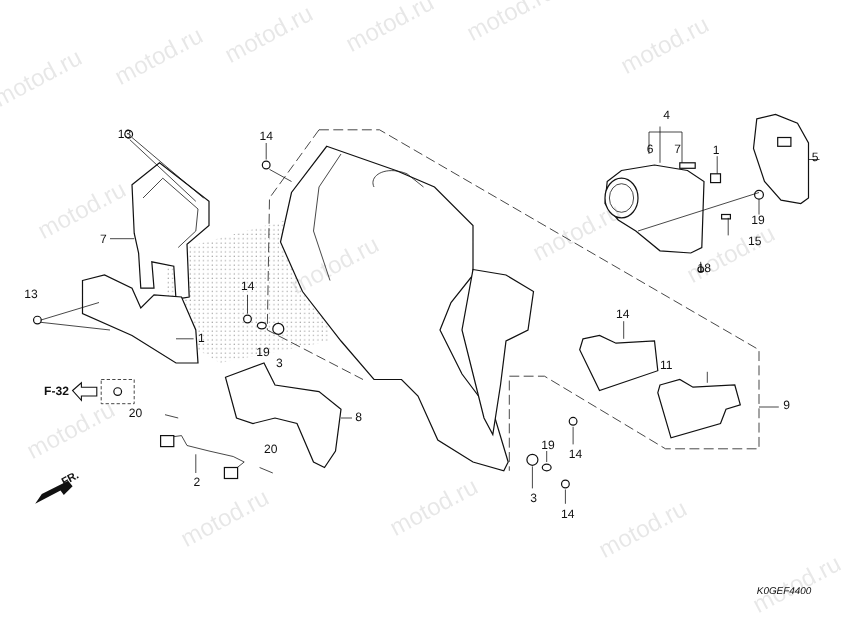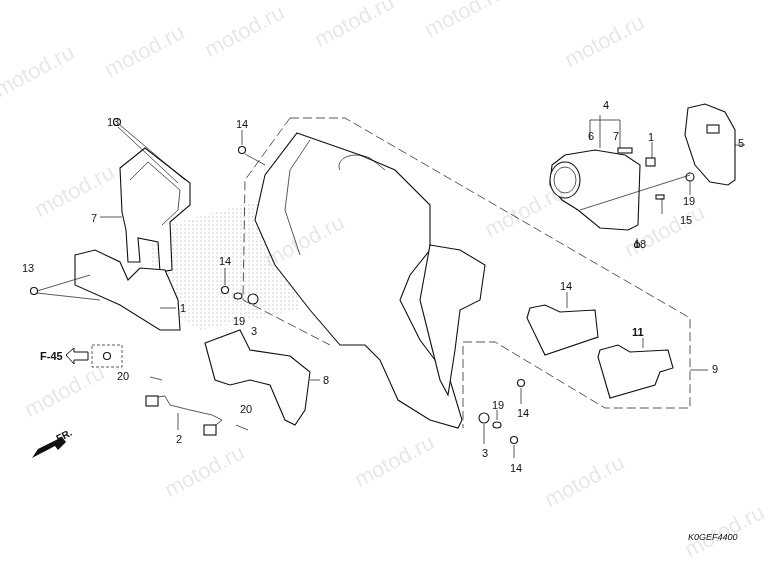--- a/index.html
+++ b/index.html
@@ -147,24 +147,24 @@
       <div class="callout" style="left: 323px; top: 374px;">8</div>
       <div class="callout" style="left: 603px; top: 99px;">4</div>
       <div class="callout" style="left: 588px; top: 130px;">6</div>
       <div class="callout" style="left: 613px; top: 130px;">7</div>
       <div class="callout" style="left: 648px; top: 131px;">1</div>
       <div class="callout" style="left: 738px; top: 137px;">5</div>
       <div class="callout" style="left: 683px; top: 195px;">19</div>
       <div class="callout" style="left: 680px; top: 214px;">15</div>
       <div class="callout" style="left: 634px; top: 238px;">18</div>
       <div class="callout" style="left: 560px; top: 280px;">14</div>
-      <div class="callout" style="left: 632px; top: 326px; font-weight: bold;">11</div>
+      <div class="callout" style="left: 600px; top: 326px;">11</div>
       <div class="callout" style="left: 712px; top: 363px;">9</div>
       <div class="callout" style="left: 517px; top: 407px;">14</div>
       <div class="callout" style="left: 492px; top: 399px;">19</div>
       <div class="callout" style="left: 482px; top: 447px;">3</div>
       <div class="callout" style="left: 510px; top: 462px;">14</div>
     </div>
 
-  <div class="ref" style="left:40px;top:350px">F-45</div>
+  <div class="ref" style="left:40px;top:350px">F-32</div>
   <div class="ref" style="left:56px;top:430px;transform:rotate(-28deg);font-size:10px">FR.</div>
   <div class="code" style="left:688px;top:532px">K0GEF4400</div>
 </div>
 
 </body></html>

